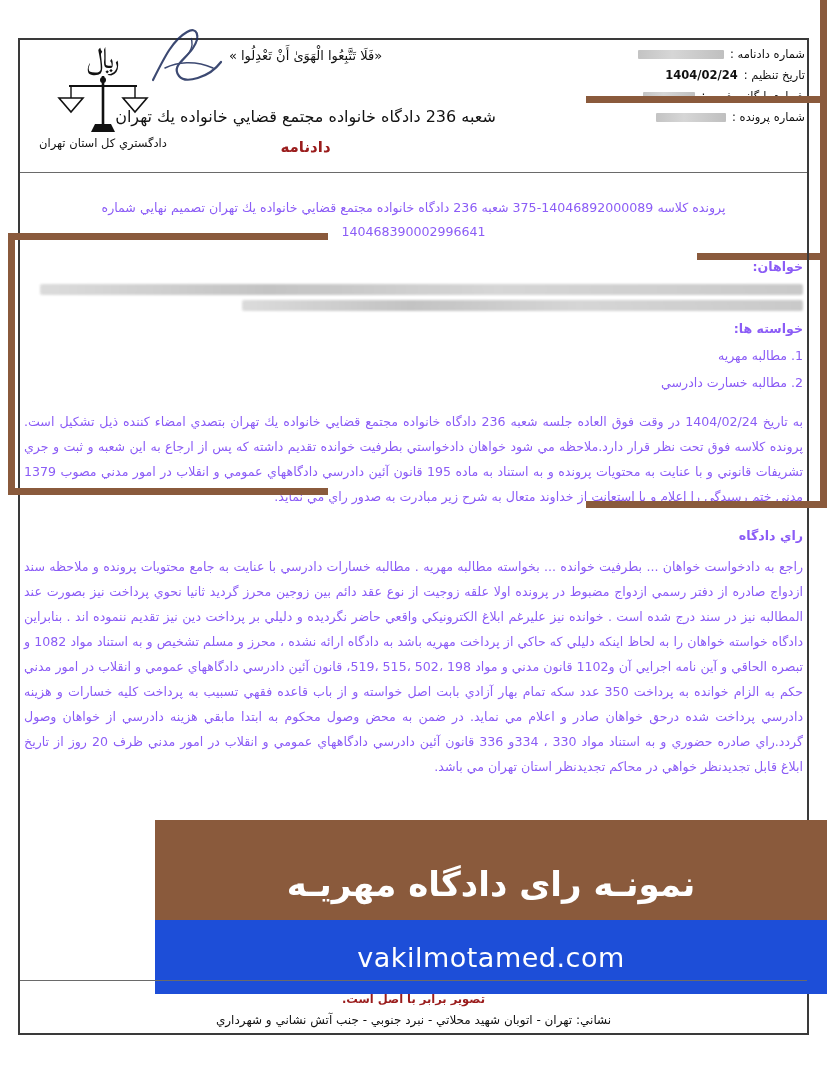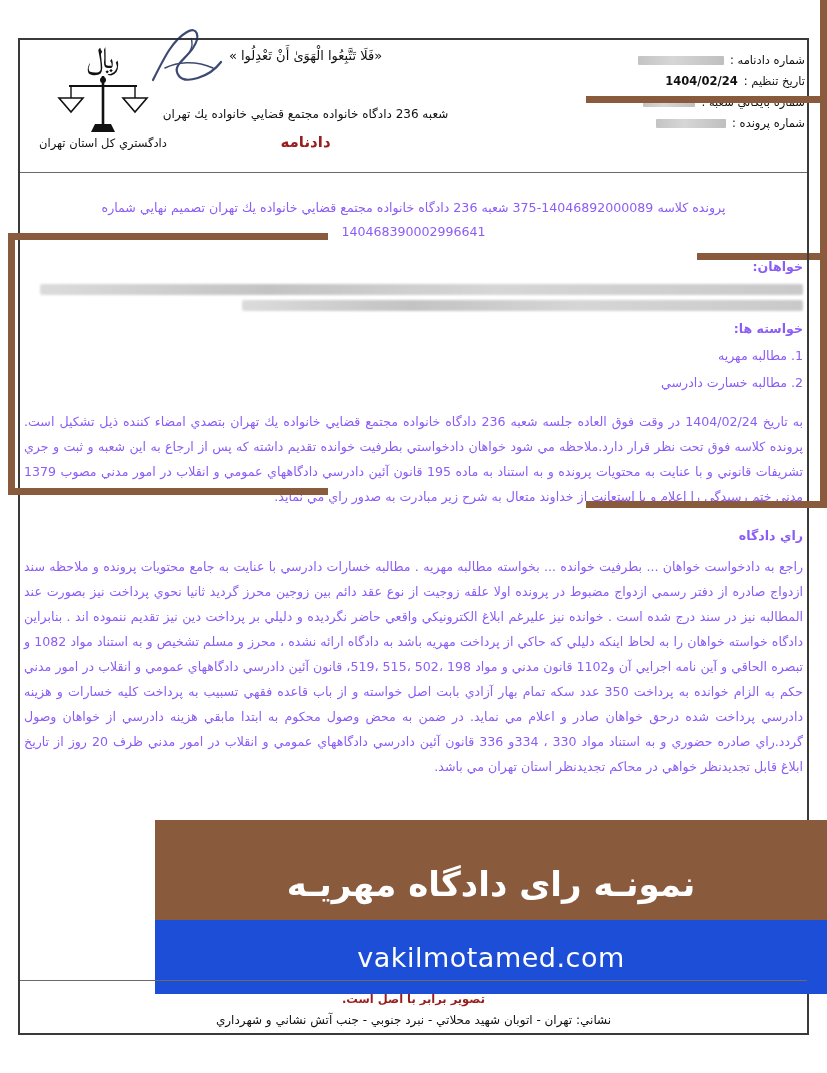--- a/index.html
+++ b/index.html
@@ -30,39 +30,39 @@
     position:absolute;left:18px;right:18px;bottom:38px;height:2px;background:#3a3a3a;
   }
   .rule{
     position:absolute;left:20px;right:20px;height:1px;background:#6a6a6a;
   }
   
   .header{
     position:absolute;left:22px;right:22px;top:42px;height:128px;
   }
   .meta{
-    position:absolute;right:0;top:8px;width:210px;
+    position:absolute;right:0;top:2px;width:210px;
     text-align:center;direction:rtl;
     font-size:11.5px;line-height:21px;color:#111;
   }
   .meta .row{display:flex;justify-content:flex-start;gap:6px;align-items:center;}
   .meta .lbl{font-size:11.5px;color:#111;white-space:nowrap;}
   .meta .val{font-size:11.5px;color:#111;font-weight:bold;white-space:nowrap;}
   .redact{
     display:inline-block;height:9px;width:86px;
     background:linear-gradient(90deg,#b9b9b9 0%,#cfcfcf 40%,#b4b4b4 100%);
     opacity:.85;border-radius:1px;
   }
   .redact.w2{width:70px;}
   .redact.w3{width:52px;}
   .center-head{
     position:absolute;left:0;right:216px;top:6px;text-align:center;
   }
   .ayah{font-size:13px;color:#111;margin-bottom:5px;direction:rtl;}
-  .court-line{font-size:12px;color:#111;margin-bottom:12px;margin-top:44px;}
+  .court-line{font-size:16px;color:#111;margin-bottom:12px;margin-top:44px;}
   .dadnameh{font-size:15px;color:#9a1c1c;font-weight:bold;letter-spacing:.5px;}
   
   .emblem{
     position:absolute;left:6px;top:2px;width:150px;height:122px;text-align:center;
   }
   .emblem .tulip{font-size:30px;color:#111;line-height:28px;}
   .emblem svg{display:block;margin:0 auto;}
   .emblem .org{
     font-size:11.5px;color:#111;margin-top:2px;white-space:nowrap;
   }

